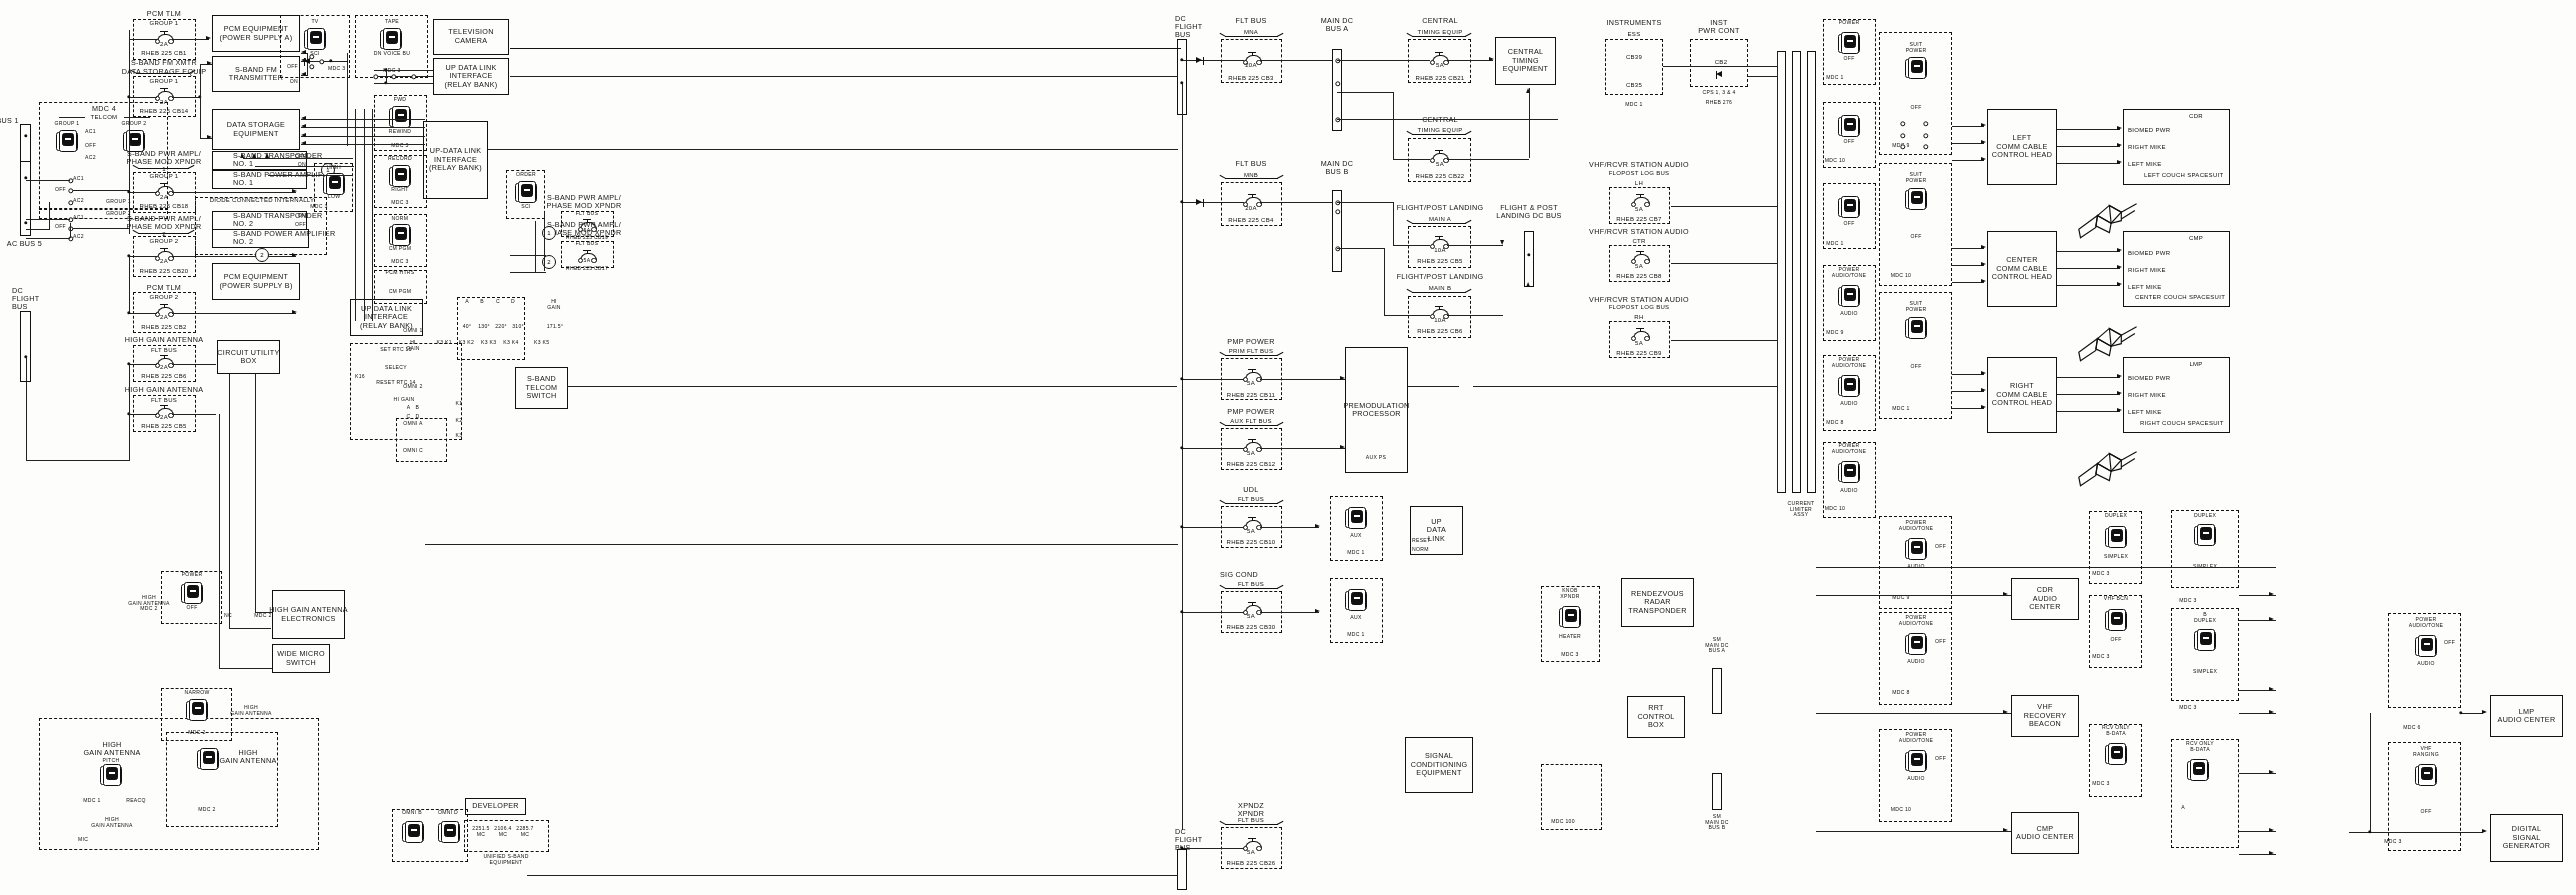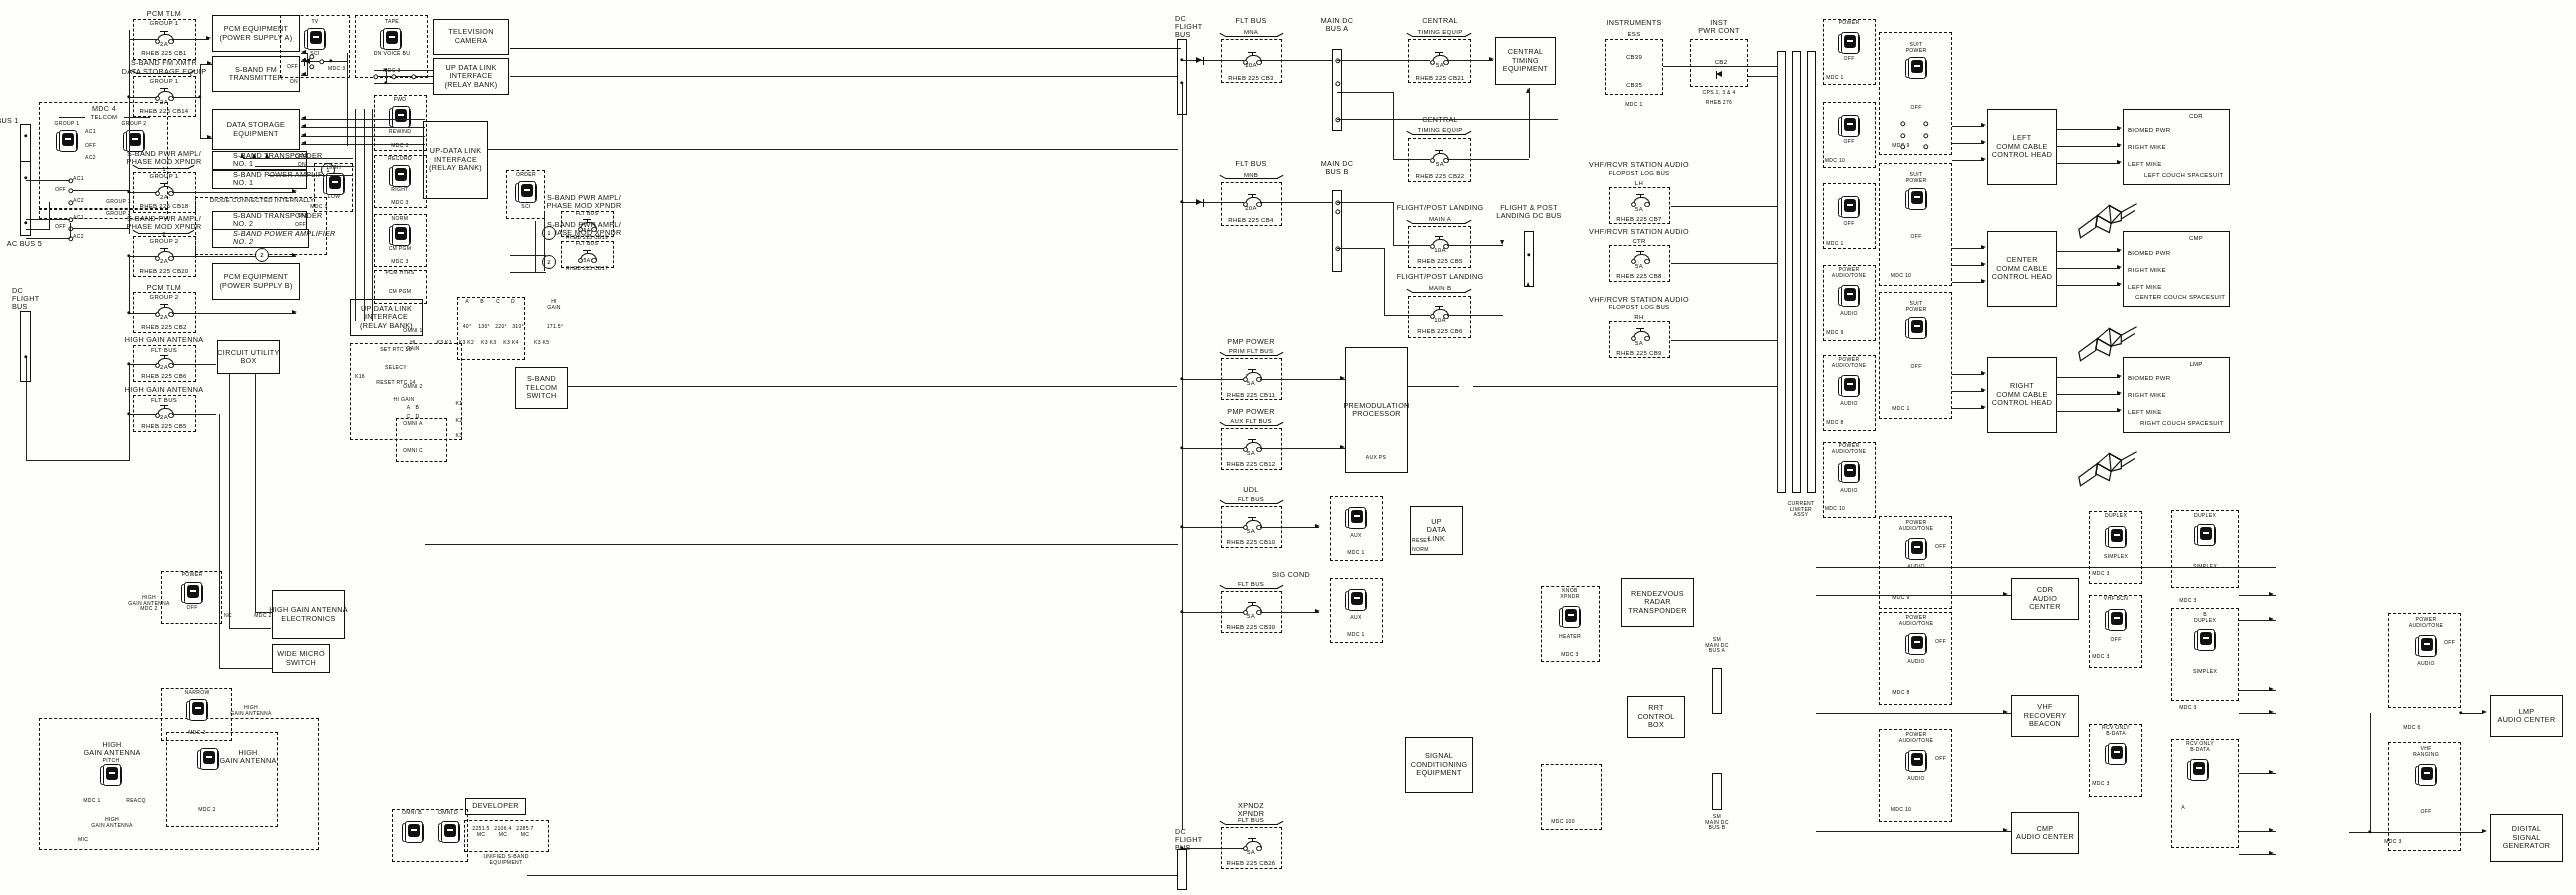--- a/index.html
+++ b/index.html
@@ -328,21 +328,21 @@
 <div class="box lft" style="left:212px;top:170px;width:95px;height:18.7px;">S-BAND POWER AMPLIFIER
 NO. 1</div>
 
 <div class="dashthin" style="left:195px;top:197px;width:132px;height:58px;"></div>
 <div class="lbl c tiny" style="left:262px;top:197px;">DIODE CONNECTED INTERNALLY</div>
 
 <div class="box lft" style="left:212px;top:211px;width:95px;height:18.7px;">S-BAND TRANSPONDER
 NO. 2</div>
 <div class="lbl r xtiny" style="left:306px;top:213px;">ON</div>
 <div class="lbl r xtiny" style="left:306px;top:222px;">OFF</div>
-<div class="box lft" style="left:212px;top:229px;width:97px;height:18.7px;font-style:italic;">S-BAND POWER AMPLIFIER
+<div class="box lft" style="left:212px;top:229px;width:97px;height:18.7px;">S-BAND POWER AMPLIFIER
 NO. 2</div>
 
 <div class="circ" style="left:321px;top:163px;">1</div>
 <div class="circ" style="left:255px;top:248px;">2</div>
 
 <div class="box" style="left:212px;top:263px;width:88px;height:37px;">PCM EQUIPMENT
 (POWER SUPPLY B)</div>
 
 <div class="box" style="left:217px;top:340px;width:63px;height:34px;">CIRCUIT UTILITY
 BOX</div>
@@ -816,21 +816,21 @@
 <div class="dash" style="left:1330px;top:496px;width:53px;height:65px;"></div>
 <div class="tgl" style="left:1345px;top:506px;">
   <div class="lw"></div>
       <div class="rw"></div>
       <div class="body"></div>
       <div class="knob"></div>
 </div>
 <div class="lbl c xtiny" style="left:1356px;top:533px;">AUX</div>
 <div class="lbl c xtiny" style="left:1356px;top:550px;">MDC 1</div>
 
-<div class="lbl c" style="left:1291px;top:571px;">SIG COND</div>
+<div class="lbl c" style="left:1239px;top:571px;">SIG COND</div>
 <div class="lbl c tiny" style="left:1251px;top:581px;">FLT BUS</div>
 <div class="brace" style="left:1225px;top:588px;width:53px;"></div>
 <div class="dash" style="left:1221px;top:591px;width:61px;height:42px;"></div>
 <div class="cb" style="left:1243px;top:602px;">
       <div class="cap"></div>
       <div class="stem"></div>
       <div class="arc"></div>
       <div class="t1"></div>
       <div class="t2"></div>
     </div>

